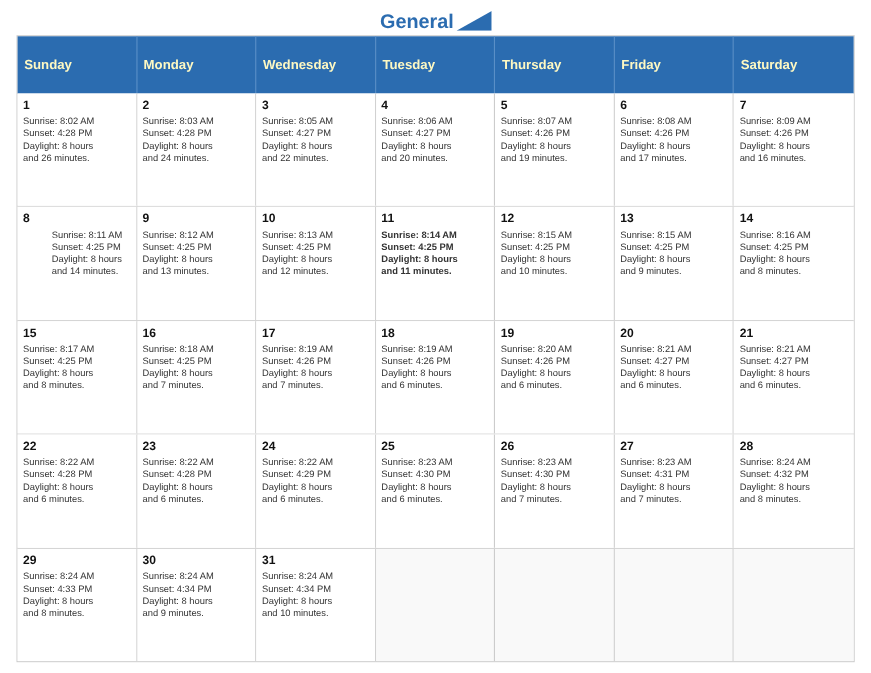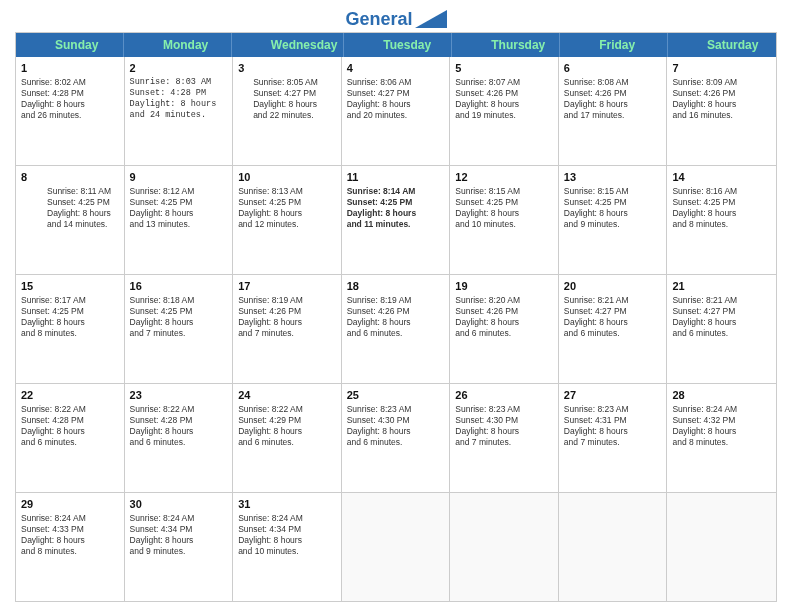--- a/index.html
+++ b/index.html
@@ -54,27 +54,26 @@
       display: flex;
       flex-direction: column;
       border: 1px solid #ccc;
     }
     .cal-header {
       display: grid;
       grid-template-columns: repeat(7, 1fr);
       background: #2b6cb0;
     }
     .cal-header-cell {
-      color: #86efac;
+      color: #fef9c3;
       font-size: 12px;
       font-weight: bold;
-      padding: 5px 6px;
+      padding: 19px 6px;
       text-align: left;
       border-right: 1px solid #5a8fc7;
-      margin-left: 33px;
     }
     .cal-header-cell:last-child { border-right: none; }
     .cal-body {
       display: flex;
       flex-direction: column;
       flex: 1;
     }
     .cal-row {
       display: grid;
       grid-template-columns: repeat(7, 1fr);
@@ -144,28 +143,28 @@
     <div class="cal-row">
           <div class="cal-cell">
             <span class="day-num">1</span>
             <div class="info" style="white-space: pre-line;">Sunrise: 8:02 AM
 Sunset: 4:28 PM
 Daylight: 8 hours
 and 26 minutes.</div>
           </div>
           <div class="cal-cell">
             <span class="day-num">2</span>
-            <div class="info" style="white-space: pre-line; font-family: Liberation Mono, monospace;">Sunrise: 8:03 AM
+            <div class="info" style="white-space: pre-line;">Sunrise: 8:03 AM
 Sunset: 4:28 PM
 Daylight: 8 hours
 and 24 minutes.</div>
           </div>
           <div class="cal-cell">
             <span class="day-num">3</span>
-            <div class="info" style="white-space: pre-line; margin-left: 15px;">Sunrise: 8:05 AM
+            <div class="info" style="white-space: pre-line;">Sunrise: 8:05 AM
 Sunset: 4:27 PM
 Daylight: 8 hours
 and 22 minutes.</div>
           </div>
           <div class="cal-cell">
             <span class="day-num">4</span>
             <div class="info" style="white-space: pre-line;">Sunrise: 8:06 AM
 Sunset: 4:27 PM
 Daylight: 8 hours
 and 20 minutes.</div>

